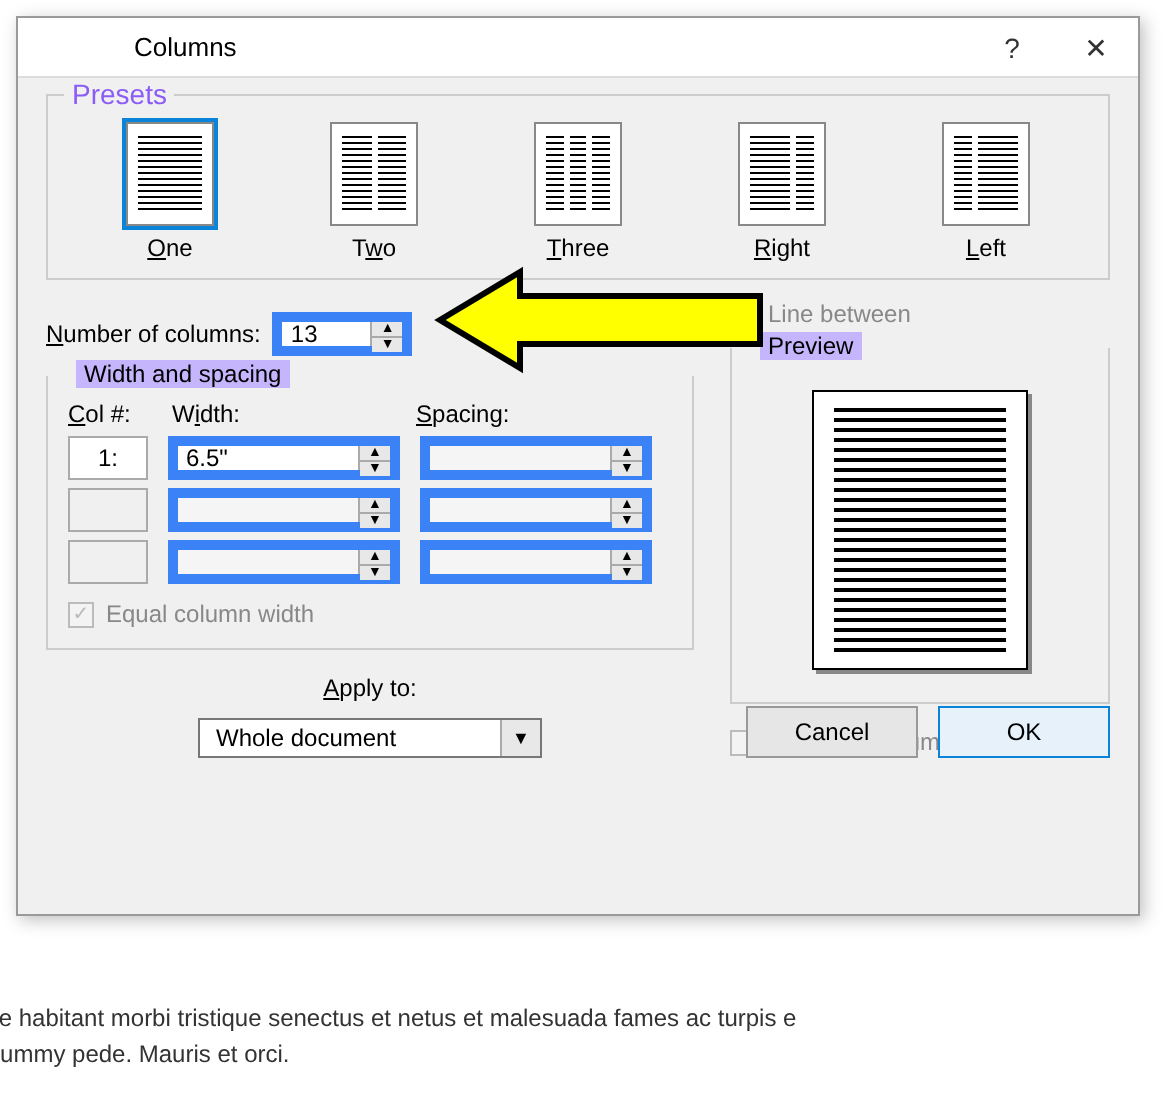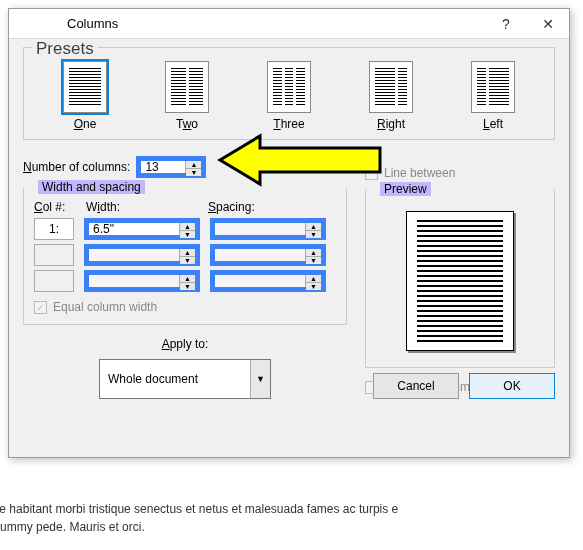--- a/index.html
+++ b/index.html
@@ -11,21 +11,21 @@
     background: #f0f0f0; border: 1px solid #9a9a9a; box-shadow: 2px 2px 8px rgba(0,0,0,0.25);
   }
   .titlebar { display: flex; align-items: center; height: 30px; background: #fff; border-bottom: 1px solid #ddd; }
   .titlebar .title { flex: 1; padding-left: 10px; font-size: 13px; margin-left: 48px; }
   .titlebar .tbtn { width: 42px; height: 30px; display: flex; align-items: center; justify-content: center; color: #333; font-size: 14px; }
   .content { padding: 8px 14px 12px 14px; position: relative; }
   .presets-box { border: 1px solid #ccc; border-top: none; position: relative; padding: 14px 10px 8px 10px; display: flex; justify-content: space-around; }
   .presets-box::before {
     content: ""; position: absolute; top: 0; left: 0; right: 0; height: 1px; background: #ccc;
   }
-  .presets-legend { position: absolute; top: -8px; left: 8px; background: #f0f0f0; padding: 0 4px; font-size: 17px; color: #404040; }
+  .presets-legend { position: absolute; top: -8px; left: 8px; background: #f0f0f0; padding: 0 4px; font-size: 14px; color: #8b5cf6; }
   .preset { text-align: center; }
   .preset-icon {
     width: 44px; height: 52px; border: 1px solid #888; background: #fff; margin: 0 auto 4px auto;
     position: relative; padding: 6px 5px;
   }
   .preset.selected .preset-icon { outline: 2px solid #0a84d8; }
   .preset-lines { display: flex; height: 100%; gap: 3px; }
   .col-lines { flex: 1; background: repeating-linear-gradient(to bottom, #000 0 1px, transparent 1px 3px); }
   .preset-label { font-size: 12px; }
   .preset-label .u { text-decoration: underline; }
@@ -53,21 +53,21 @@
   .ws-row { display: flex; gap: 10px; margin-bottom: 4px; align-items: center; }
   .col-num { width: 40px; height: 22px; border: 1px solid #aaa; background: #fff; display: flex; align-items: center; justify-content: center; }
   .col-num.dis { background: #f0f0f0; color: #888; }
   .chk { display: flex; align-items: center; gap: 6px; color: #888; }
   .chk-box { width: 13px; height: 13px; border: 1px solid #888; background: #fff; display: flex; align-items: center; justify-content: center; font-size: 10px; }
   .chk.dis .chk-box { border-color: #bbb; background: #f3f3f3; color: #bbb; }
   .preview-box { border: 1px solid #ccc; border-top: none; position: relative; padding: 14px 10px 10px 10px; margin-top: 10px; height: 178px; display: flex; align-items: center; justify-content: center; }
   .preview-page { width: 108px; height: 140px; border: 1px solid #000; background: #fff; box-shadow: 2px 2px 0 #888; padding: 8px 10px; }
   .preview-lines { width: 100%; height: 100%; background: repeating-linear-gradient(to bottom, #000 0 2px, transparent 2px 5px); }
   .apply-row { display: flex; align-items: center; gap: 8px; margin-top: 12px; flex-direction: column; }
-  .select { display: inline-flex; align-items: center; border: 1px solid #777; background: #fff; height: 40px; }
+  .select { display: inline-flex; align-items: center; border: 1px solid #777; background: #fff; height: 20px; }
   .select span { padding: 0 8px; width: 150px; }
   .select .dd { width: 20px; height: 100%; border-left: 1px solid #aaa; background: #e8e8e8; display: flex; align-items: center; justify-content: center; font-size: 9px; }
   .btn-row { position: absolute; bottom: 12px; right: 14px; display: flex; gap: 10px; }
   .btn { width: 86px; height: 26px; border: 1px solid #999; background: #e6e6e6; display: flex; align-items: center; justify-content: center; }
   .btn.primary { border: 1px solid #0a84d8; background: #e6f1fa; }
   .arrow-overlay { position: absolute; top: 130px; left: 210px; pointer-events: none; }
   .u { text-decoration: underline; }
 </style>
 </head>
 <body>
@@ -217,21 +217,21 @@
         <div class="apply-row">
           <span><span class="u">A</span>pply to:</span>
           <span class="select">
             <span>Whole document</span>
             <span class="dd">▼</span>
           </span>
         </div>
       </div>
 
       <div class="right-col">
-        <div class="chk dis" style="margin-top:20px">
+        <div class="chk dis" style="margin-top:4px">
           <div class="chk-box"></div>
           <span>Line between</span>
         </div>
         <div class="preview-box">
           <div class="ws-legend">Preview</div>
           <div class="preview-page">
             <div class="preview-lines"></div>
           </div>
         </div>
         <div class="chk dis" style="margin-top:12px">

